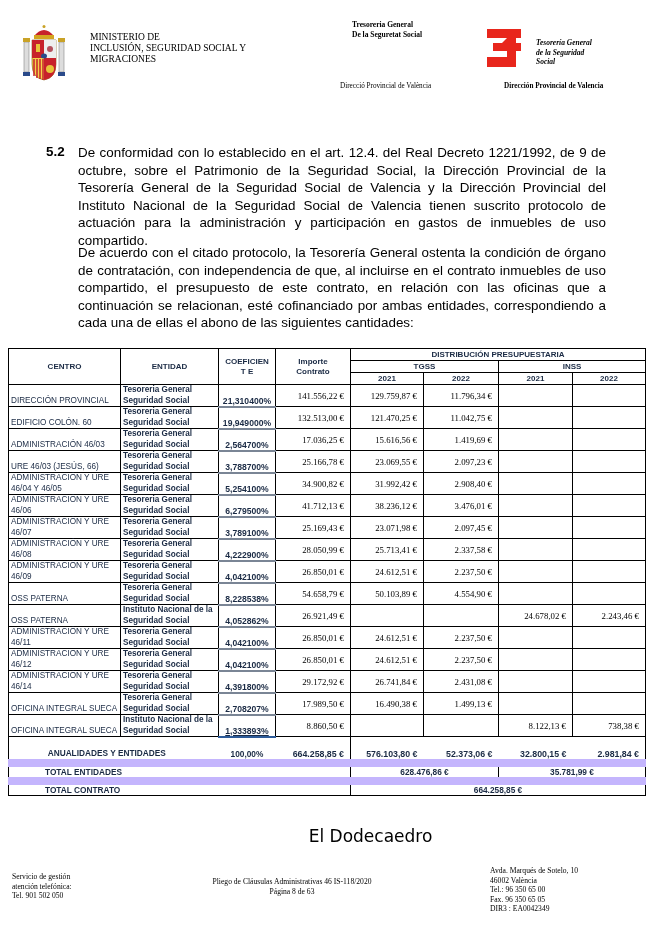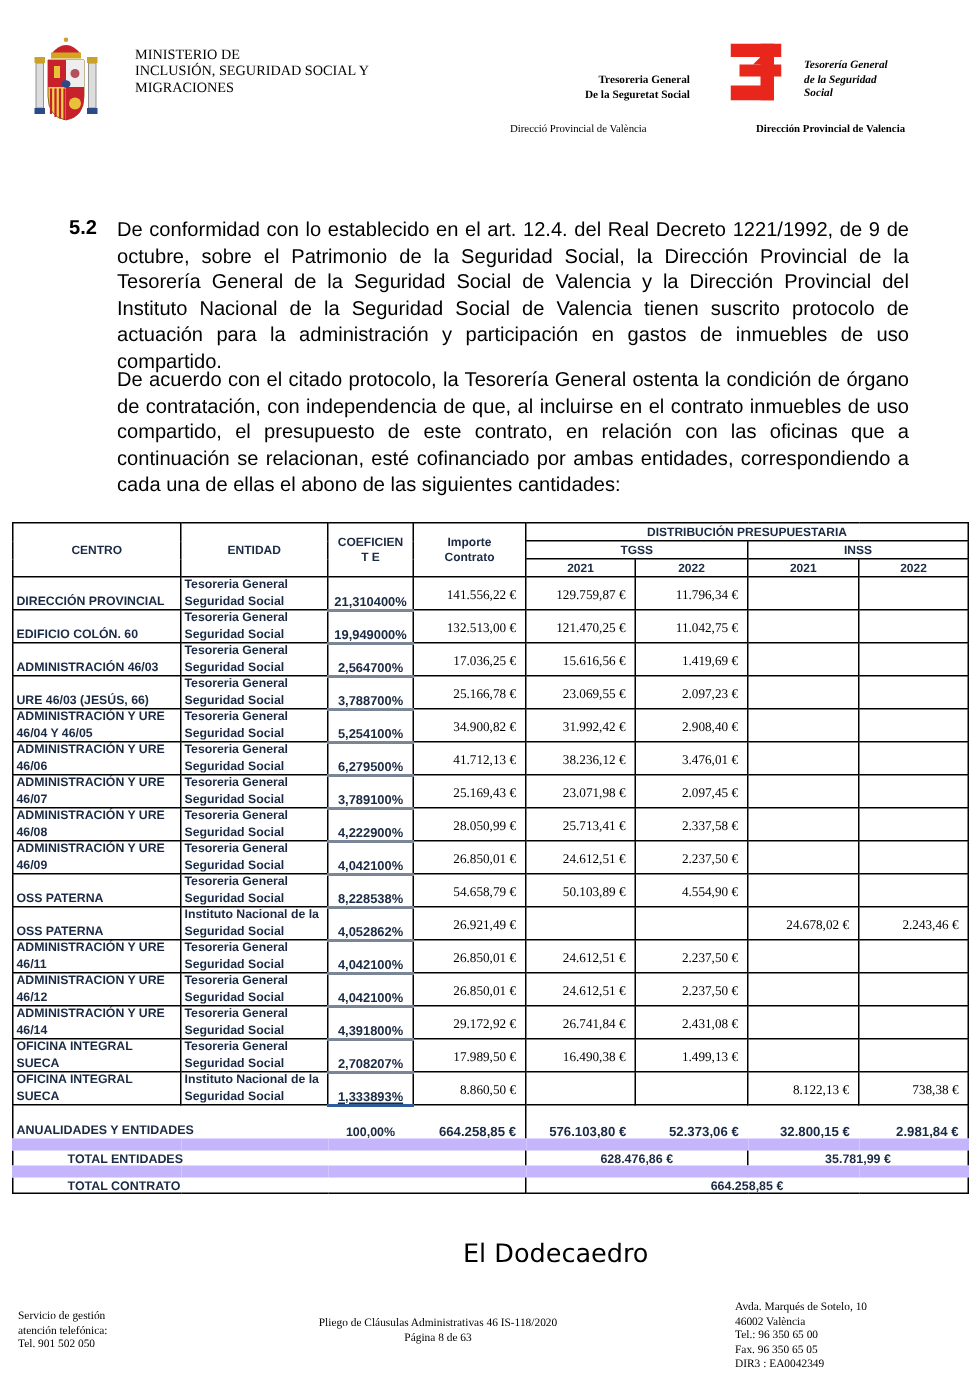--- a/index.html
+++ b/index.html
@@ -2,38 +2,38 @@
 <html><head>
 <meta charset="utf-8">
 <style>
   html, body { margin: 0; padding: 0; background: #fff; }
   body { width: 651px; height: 928px; position: relative; overflow: hidden; color: #000; font-family: "Liberation Serif", serif; }
   .abs { position: absolute; }
 
   
   .coat { left: 22px; top: 24px; width: 44px; height: 60px; }
   .ministry { left: 90px; top: 32px; font-size: 9.5px; line-height: 11px; font-family: "Liberation Serif", serif; }
-  .tgss-cat { left: 352px; top: 48px; width: 108px; text-align: right; font-size: 7.5px; line-height: 10px; font-weight: bold; }
+  .tgss-cat { left: 352px; top: 20px; width: 108px; font-size: 7.5px; line-height: 10px; font-weight: bold; }
   .tgss-logo { left: 487px; top: 29px; width: 34px; height: 38px; }
   .tgss-es { left: 536px; top: 38px; font-size: 7.5px; line-height: 9.5px; font-weight: bold; font-style: italic; }
   .dir-cat { left: 340px; top: 82px; font-size: 7.2px; font-weight: normal; }
   .dir-es { left: 484px; top: 82px; font-size: 7.2px; font-weight: bold; padding-left: 20px; }
 
   
   .para { font-family: "Liberation Sans", sans-serif; font-size: 13.4px; line-height: 17.5px; text-align: justify; }
   .sec-num { left: 46px; top: 144px; font-family: "Liberation Sans", sans-serif; font-size: 13.4px; font-weight: bold; }
   .p1 { left: 78px; top: 144px; width: 528px; }
   .p2 { left: 78px; top: 244px; width: 528px; }
 
   
   .tbl { left: 8px; top: 348px; border-collapse: collapse; font-family: "Liberation Sans", sans-serif; font-size: 8.3px; }
   .tbl td, .tbl th { border: 1px solid #000; padding: 0 2px; height: 22px; box-sizing: border-box; }
   .tbl th { font-weight: bold; font-size: 8px; color: #1a2a44; text-align: center; }
   .tbl .hrow th { height: 12px; line-height: 10px; }
-  .tbl td.centro { font-weight: bold; color: #1a2a44; vertical-align: bottom; line-height: 10.5px; font-size: 8.2px; }
+  .tbl td.centro { font-weight: normal; color: #1a2a44; vertical-align: bottom; line-height: 10.5px; font-size: 8.2px; }
   .tbl td.entidad { font-weight: bold; color: #1a2a44; vertical-align: bottom; line-height: 10.5px; font-size: 8.2px; }
   .tbl td.coef { text-align: center; vertical-align: bottom; font-weight: bold; color: #1a2a44; font-size: 8.6px; border-bottom: 2px solid #7a8595; }
   .tbl td.coef.last { border-bottom: 2px solid #2e5c9a; text-decoration: underline; }
   .tbl td.num { text-align: right; font-family: "Liberation Serif", serif; font-size: 8.8px; padding-right: 6px; vertical-align: middle; }
   .tbl tr.sum td { font-weight: bold; color: #1a2a44; }
   .tbl tr.sum td.num { font-family: "Liberation Sans", sans-serif; font-weight: bold; }
   .tbl tr.blue-top td { border-top: 8px solid #c4b5fd; }
   .tbl td.tot { text-align: center; font-weight: bold; color: #1a2a44; }
   .tbl td.totlabel { text-align: right; padding-right: 16px; font-weight: bold; color: #1a2a44; }
 
@@ -300,21 +300,21 @@
         <td class="num">8.860,50 €</td>
         <td class="num"></td>
         <td class="num"></td>
         <td class="num">8.122,13 €</td>
         <td class="num">738,38 €</td>
       </tr>
     </tbody>
 
   <tbody>
       <tr class="sum">
-    <td class="totlabel" colspan="2" style="border-right:none;text-align:left;line-height:11px;height:26px;vertical-align:bottom">ANUALIDADES Y ENTIDADES</td>
+    <td class="totlabel" colspan="2" style="border-right:none;text-align:center;line-height:11px;height:26px;vertical-align:bottom">ANUALIDADES Y ENTIDADES</td>
     <td style="border-left:none;border-right:none;text-align:center;vertical-align:bottom">100,00%</td>
     <td class="num" style="border-left:none;vertical-align:bottom">664.258,85 €</td>
     <td class="num" style="border-right:none;vertical-align:bottom">576.103,80 €</td>
     <td class="num" style="border-left:none;border-right:none;vertical-align:bottom">52.373,06 €</td>
     <td class="num" style="border-left:none;border-right:none;vertical-align:bottom">32.800,15 €</td>
     <td class="num" style="border-left:none;vertical-align:bottom">2.981,84 €</td>
   </tr>
   <tr class="sum blue-top">
     <td colspan="4" class="totlabel" style="height:13px;text-align:left;padding-left:36px">TOTAL ENTIDADES</td>
     <td colspan="2" class="tot" style="height:13px">628.476,86 €</td>

